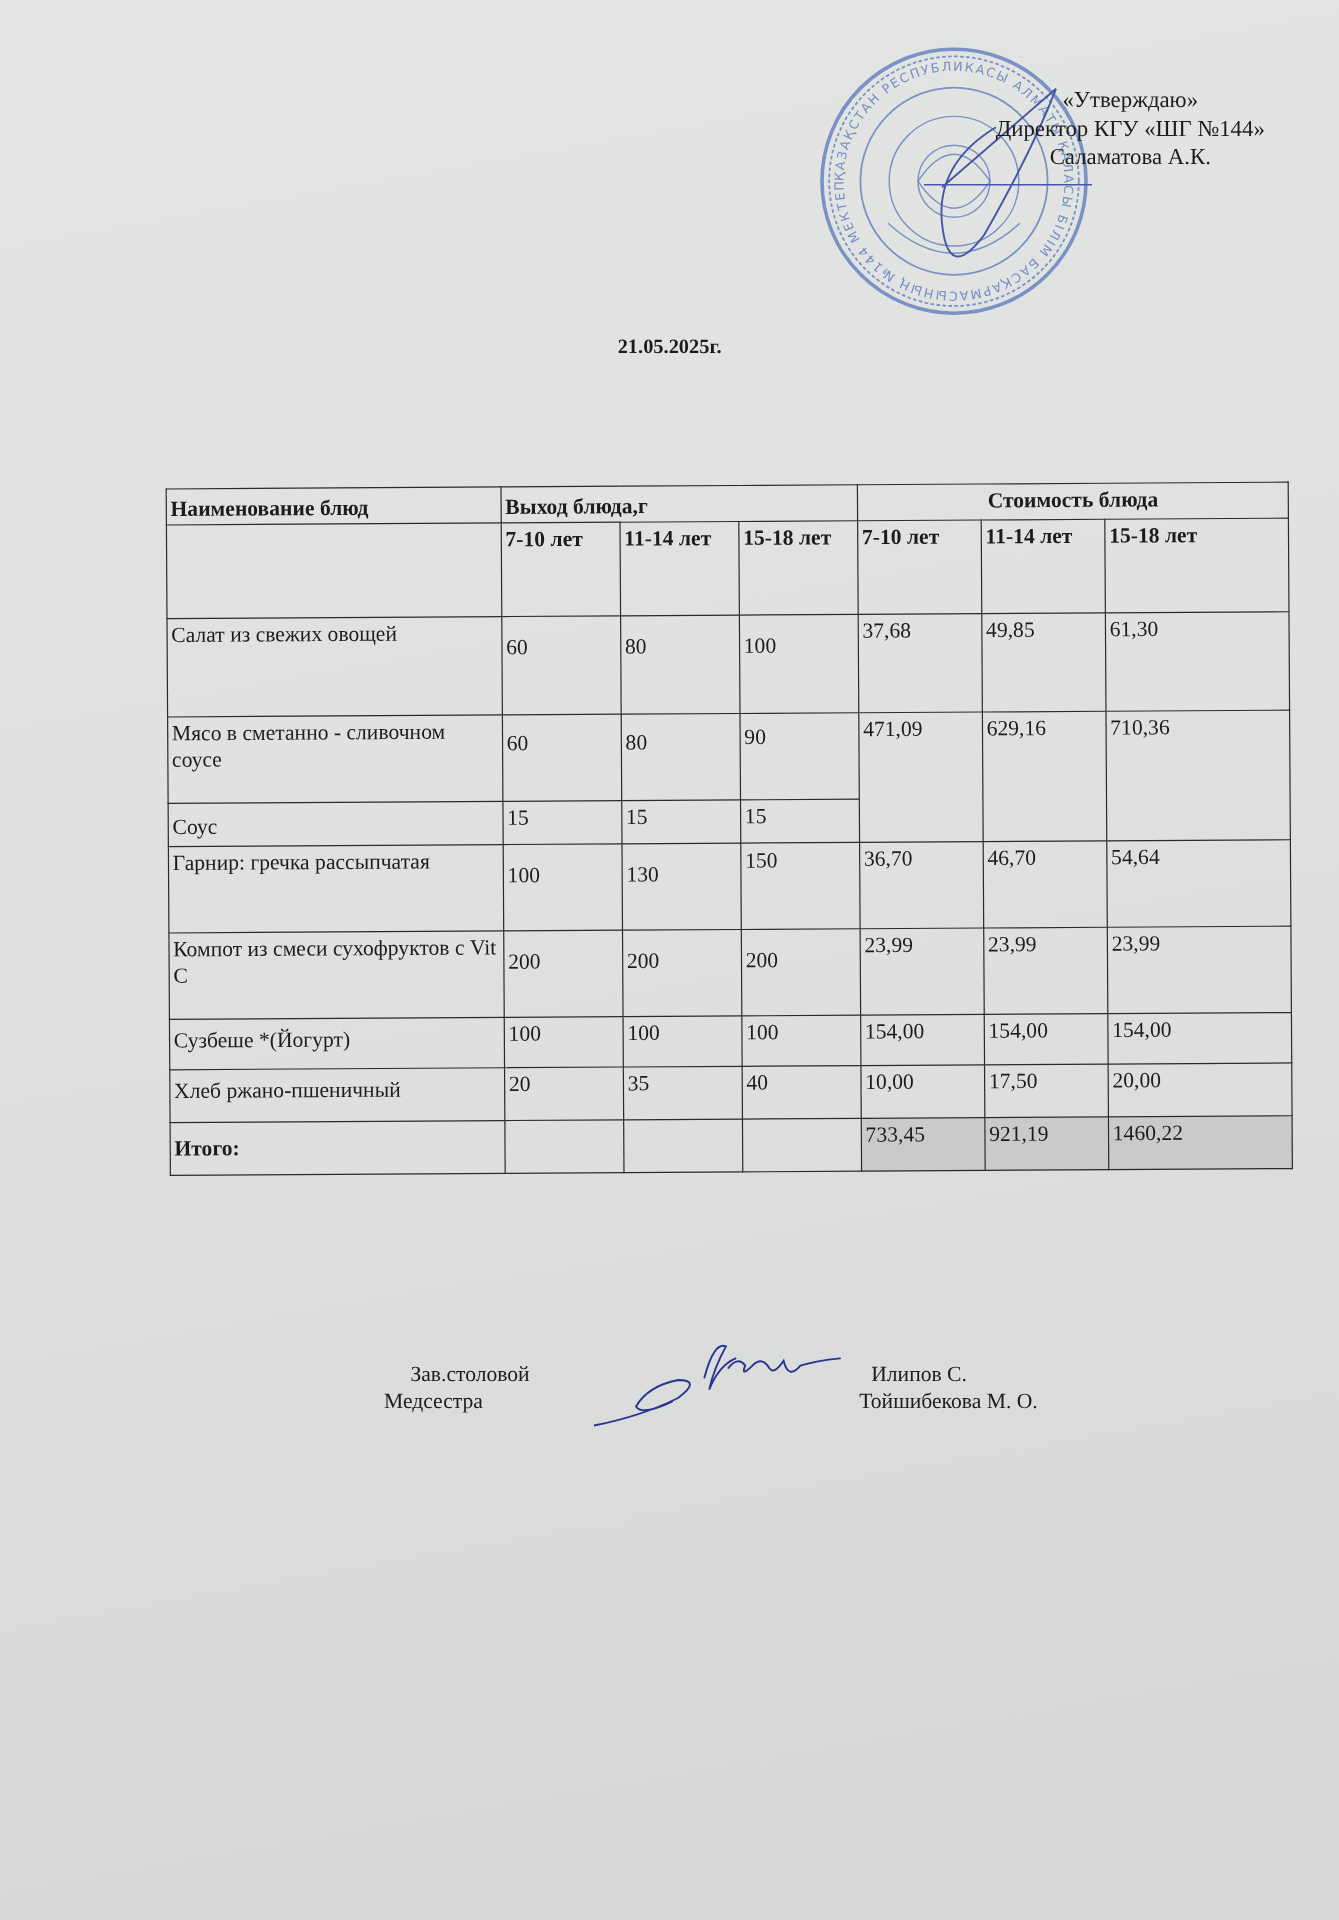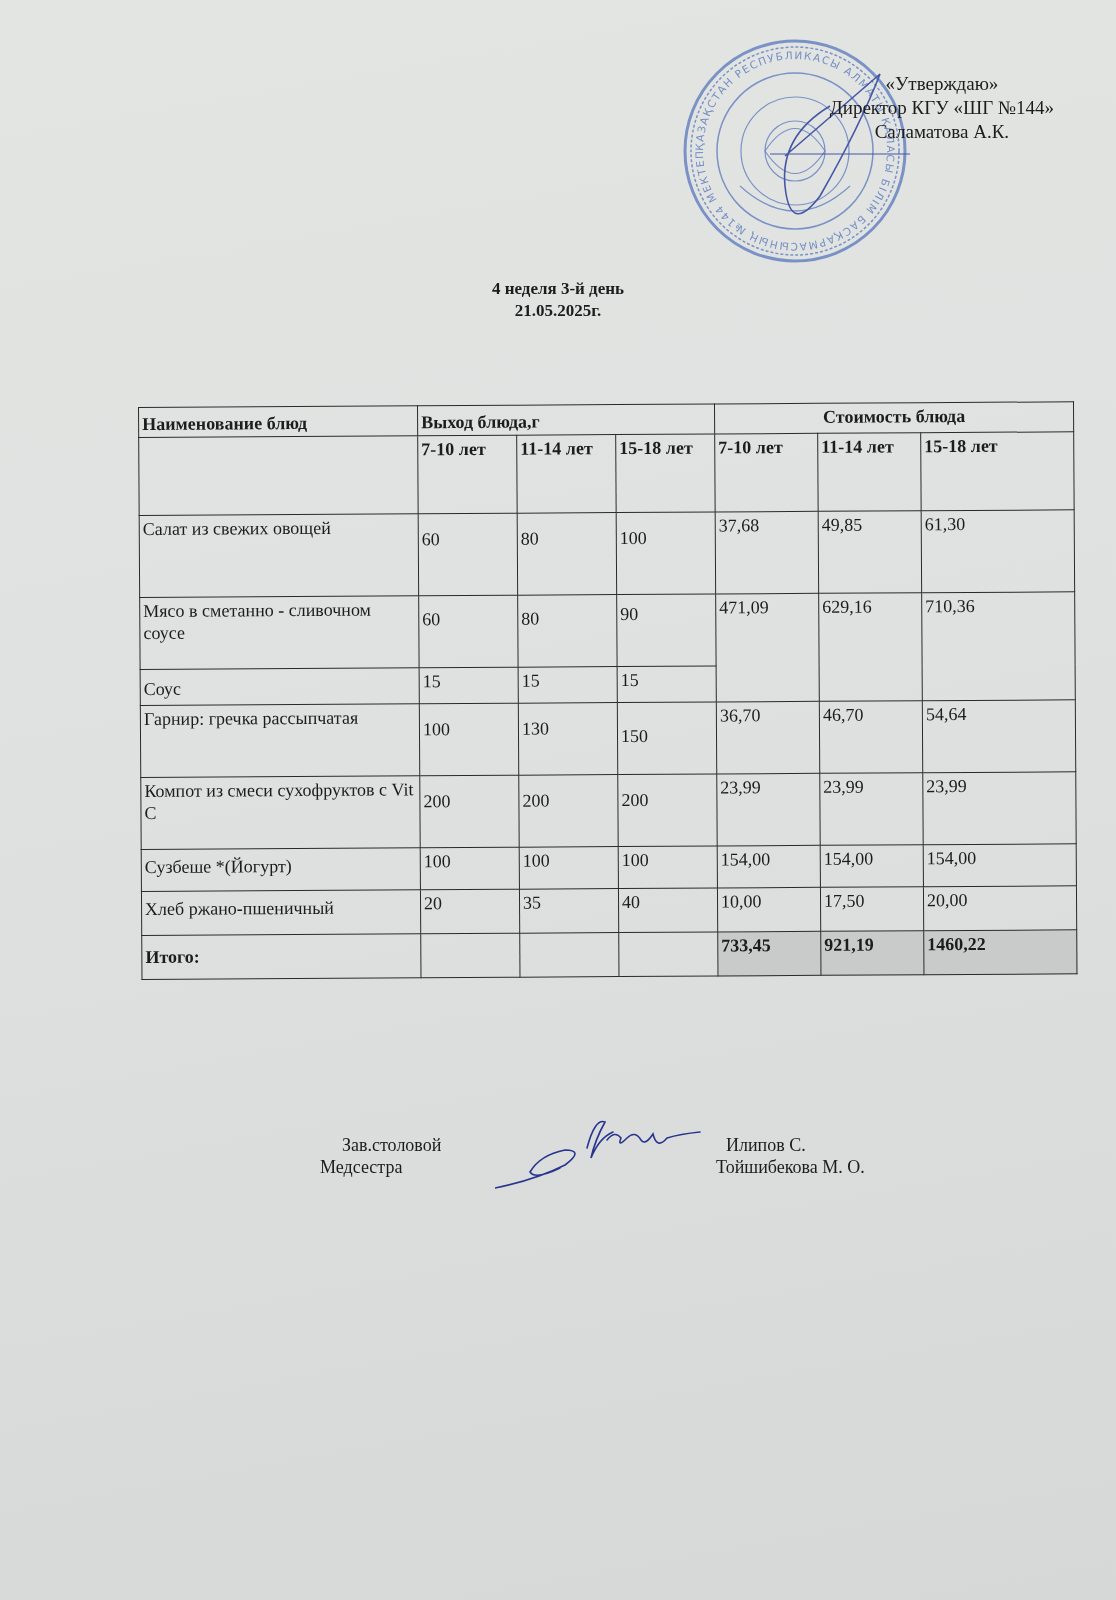--- a/index.html
+++ b/index.html
@@ -38,21 +38,21 @@
     line-height: 22px;
   }
   .hdr { font-weight: bold; }
   .c-name { width: 272px; }
   .c-y { width: 92px; }
   .c-c1 { width: 96px; }
   .c-c2 { width: 96px; }
   .c-c3 { width: 146px; }
   .center { text-align: center; }
   .mid td.val { vertical-align: middle; }
-  .total td { font-weight: bold; }
+  .total td { font-weight: normal; }
   .total td.lbl { font-weight: bold; }
   .total td.shade { background: #c9cbcb; }
   .sign {
     position: absolute; top: 1134px; left: 0; width: 1116px; font-size: 18px; line-height: 22px;
   }
   .sign .l1 { position: absolute; left: 342px; top: 0; }
   .sign .l2 { position: absolute; left: 320px; top: 22px; }
   .sign .r1 { position: absolute; left: 726px; top: 0; }
   .sign .r2 { position: absolute; left: 716px; top: 22px; }
   .signature { position: absolute; left: 495px; top: 1110px; width: 210px; height: 100px; }
@@ -80,21 +80,20 @@
   <line x1="90" y1="118" x2="230" y2="118" stroke="#2a3f9a" stroke-width="1.2"></line>
 </svg>
 
 <div class="approval">
   <div>«Утверждаю»</div>
   <div>Директор КГУ «ШГ №144»</div>
   <div>Саламатова А.К.</div>
 </div>
 
 <div class="title-block">
-  <div>4 неделя 3-й день</div>
   <div>21.05.2025г.</div>
 </div>
 
 <table class="menu">
   <tbody>
       <tr style="height:30px">
     <td class="hdr c-name" style="vertical-align:bottom">Наименование блюд</td>
     <td class="hdr" colspan="3" style="vertical-align:bottom">Выход блюда,г</td>
     <td class="hdr center" colspan="3">Стоимость блюда</td>
   </tr>
@@ -128,21 +127,21 @@
   <tr style="height:36px">
     <td style="padding-top:8px">Соус</td>
     <td>15</td>
     <td>15</td>
     <td>15</td>
   </tr>
   <tr style="height:72px">
     <td>Гарнир: гречка рассыпчатая</td>
     <td style="padding-top:14px">100</td>
     <td style="padding-top:14px">130</td>
-    <td style="padding-top:22px">150</td>
+    <td style="padding-top:3px">150</td>
     <td>36,70</td>
     <td>46,70</td>
     <td>54,64</td>
   </tr>
   <tr style="height:72px">
     <td>Компот из смеси сухофруктов с Vit C</td>
     <td style="padding-top:14px">200</td>
     <td style="padding-top:14px">200</td>
     <td style="padding-top:14px">200</td>
     <td>23,99</td>

